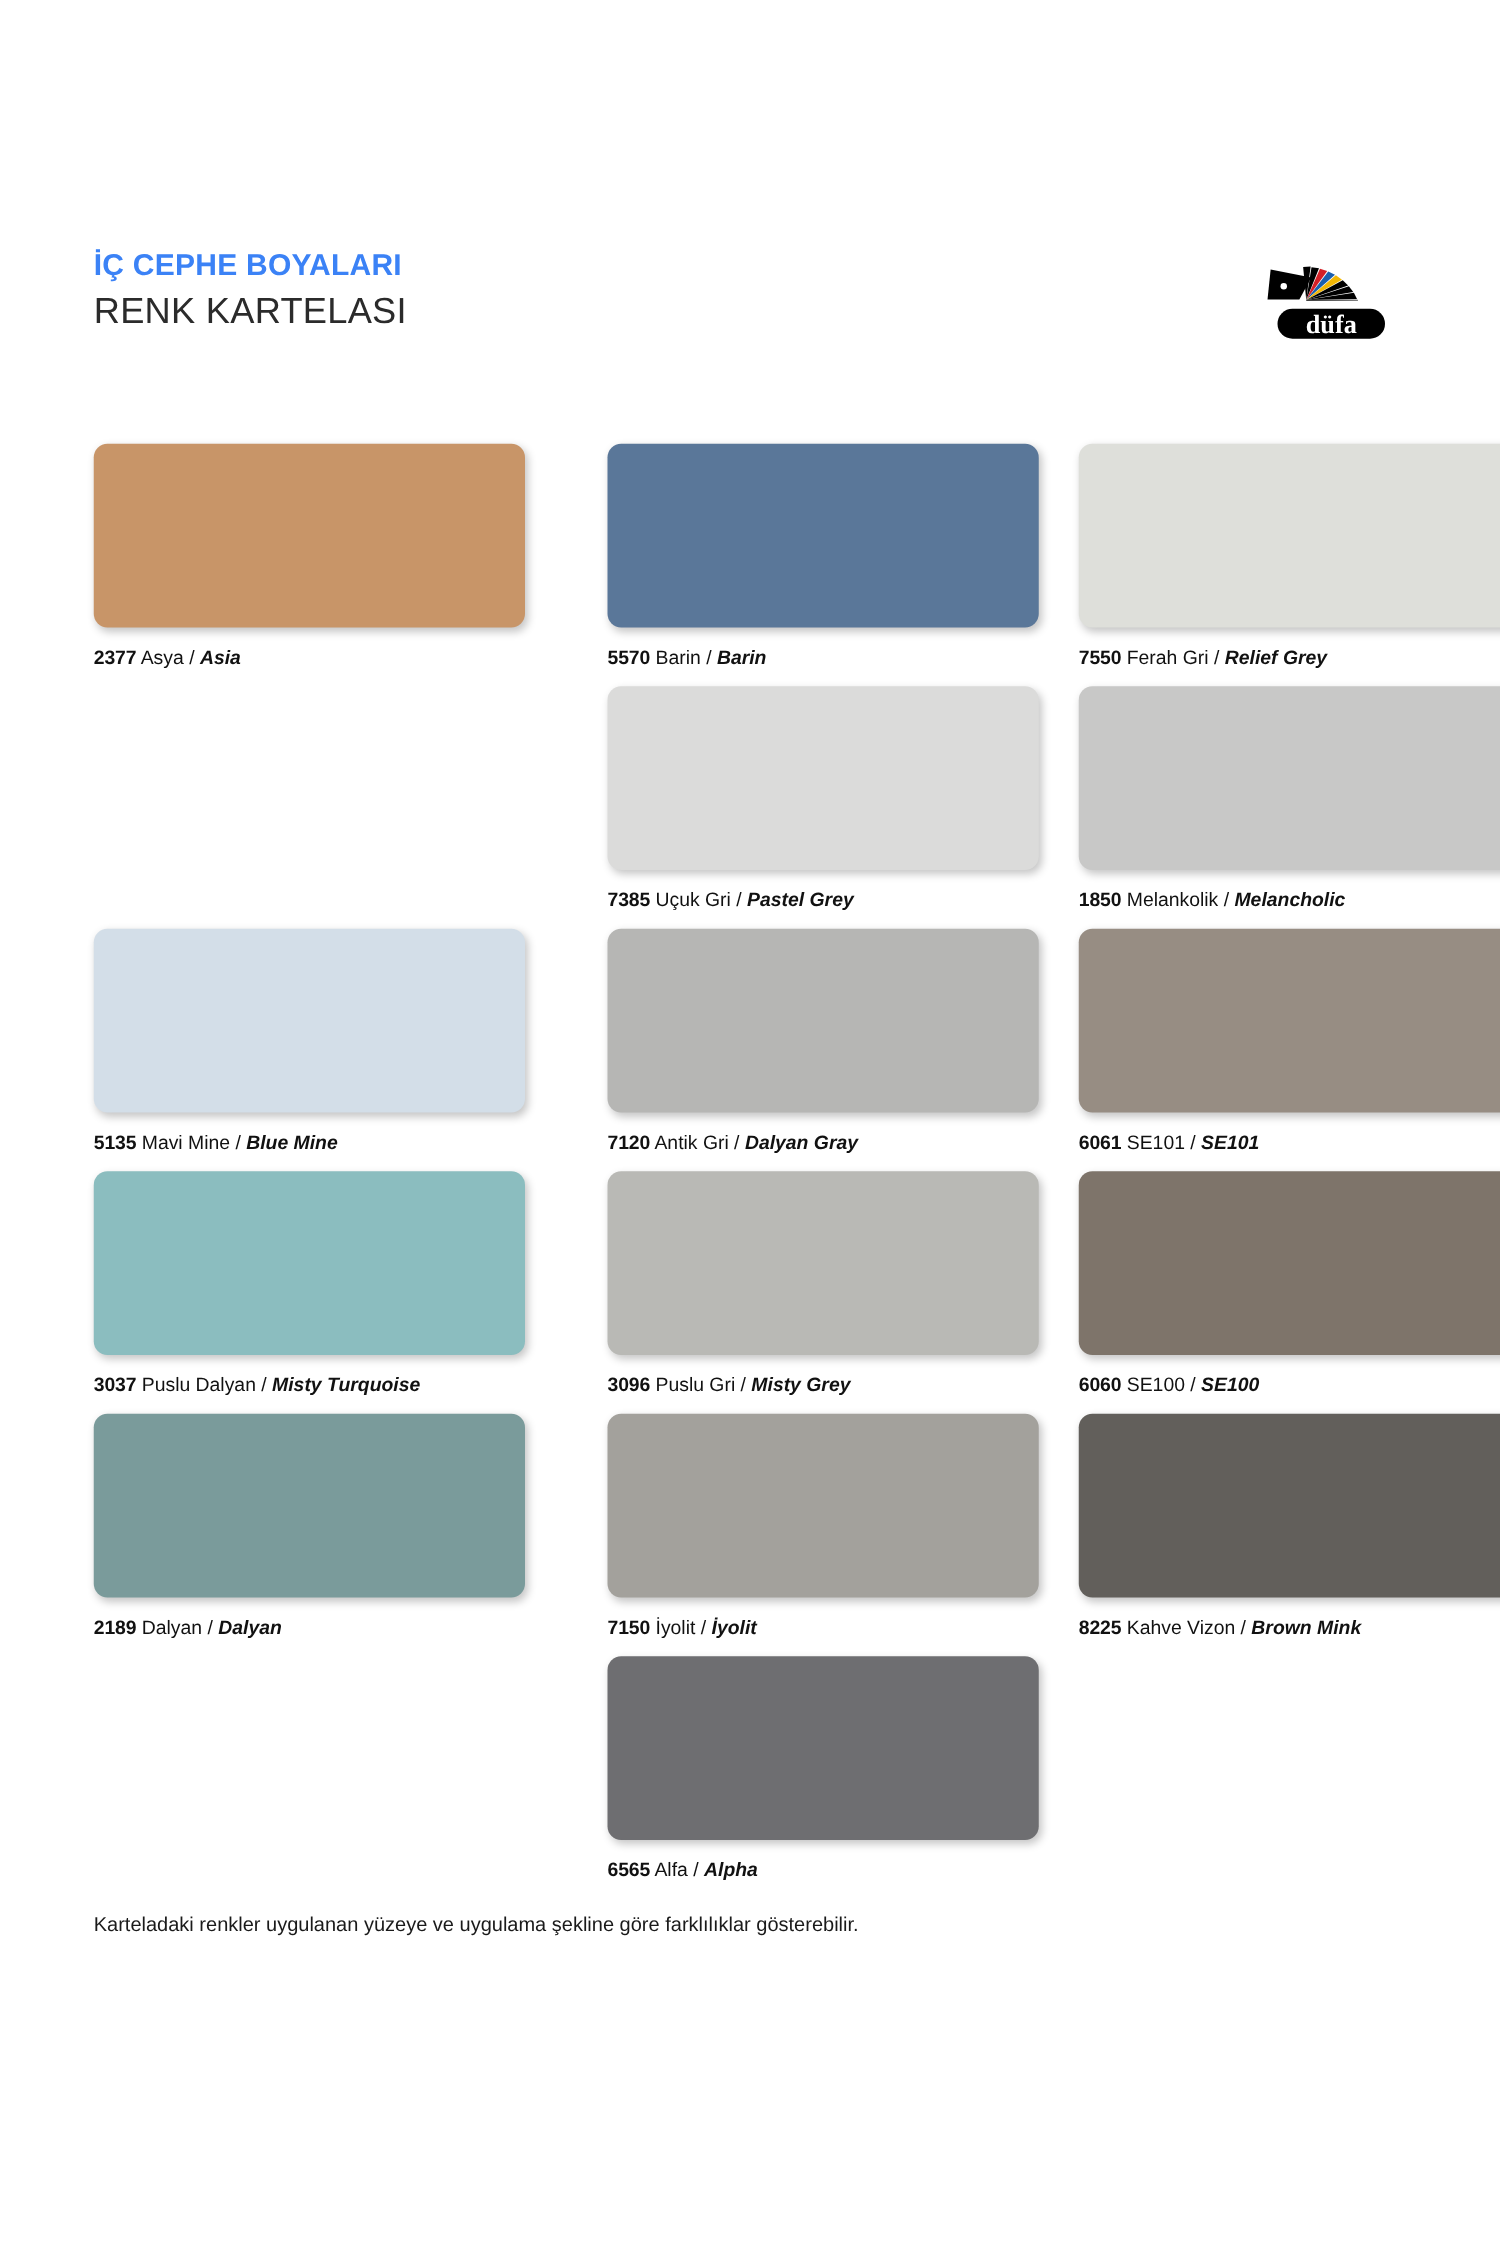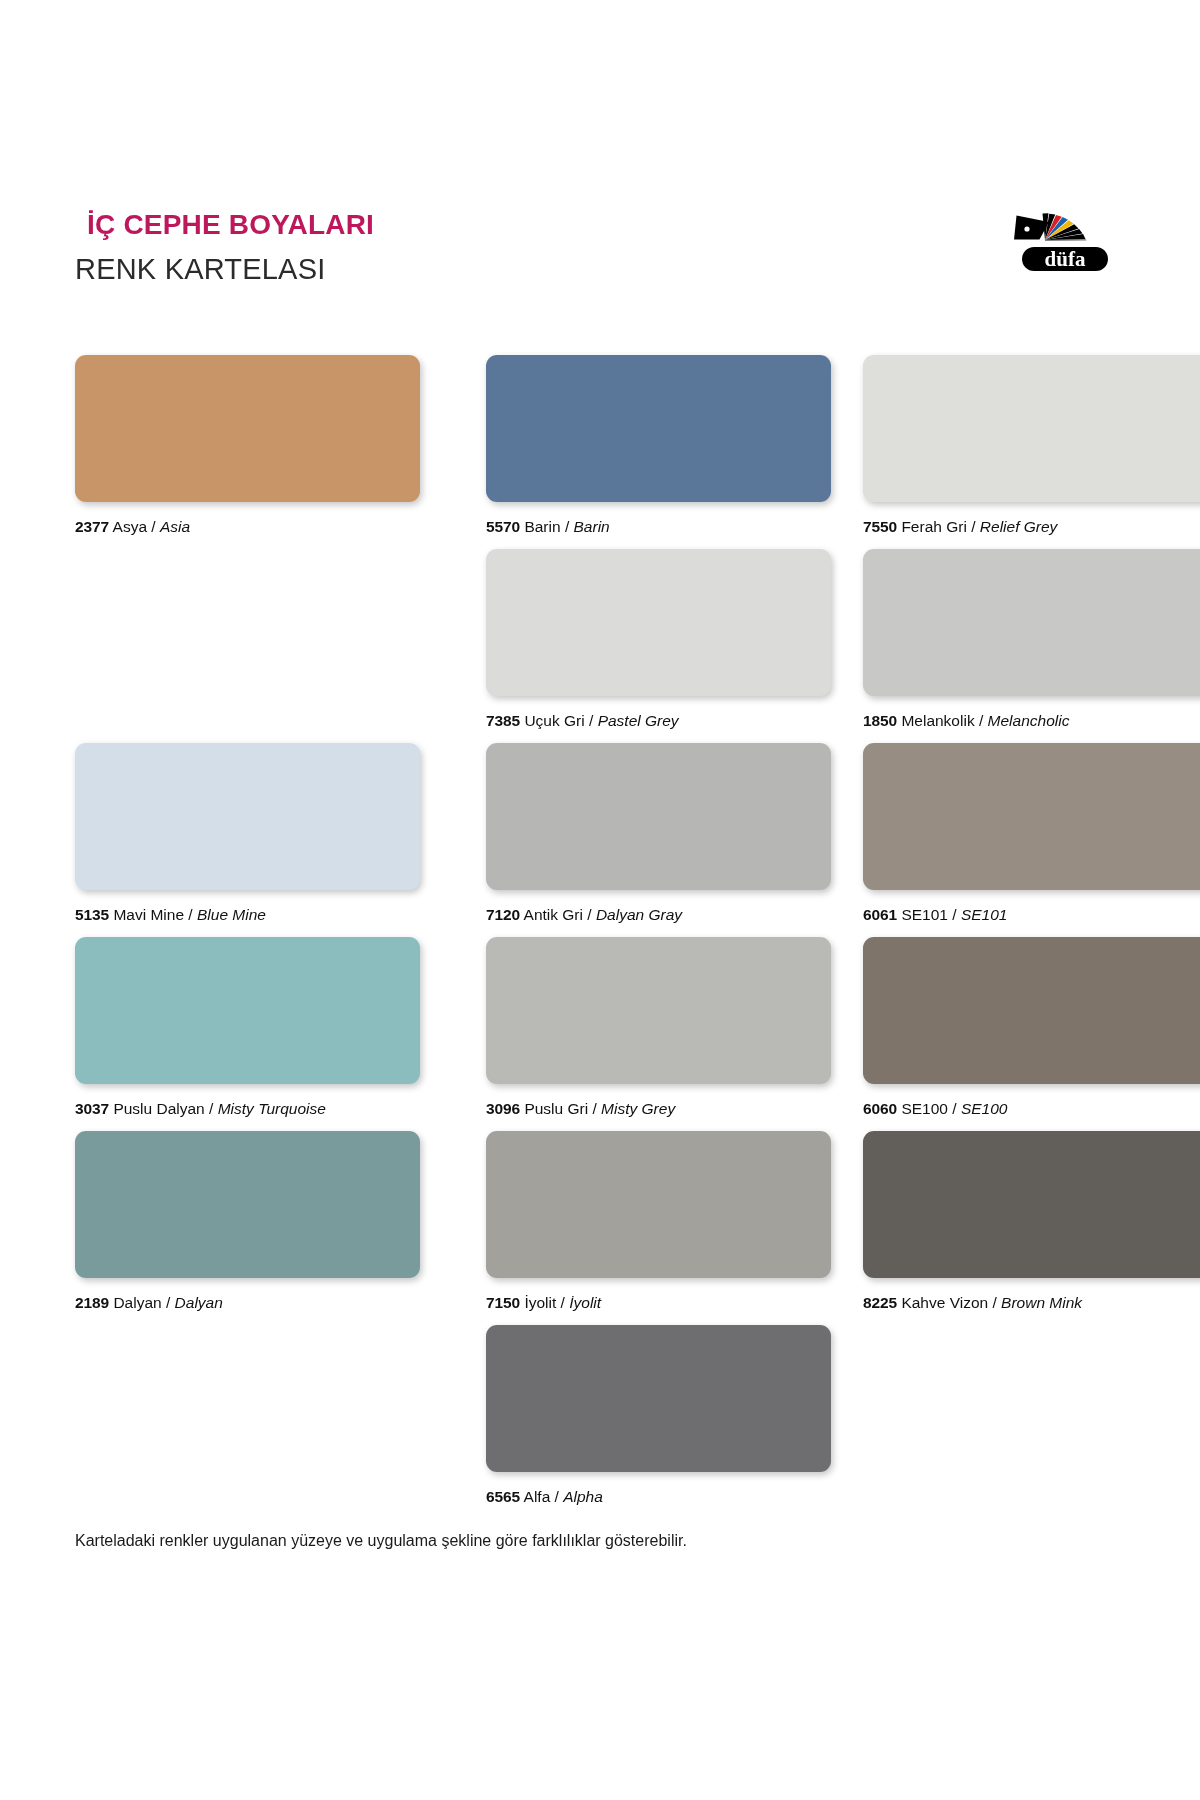--- a/index.html
+++ b/index.html
@@ -33,26 +33,26 @@
     width: 1050px;
     height: 100px;
   }
   .title-block {
     position: absolute;
     left: 0;
     top: 0;
   }
   .main-title {
     font-family: "Liberation Sans", sans-serif;
-    font-size: 28px;
+    font-size: 24px;
     font-weight: bold;
     letter-spacing: 0.2px;
-    color: #be185d;
+    color: #3b82f6;
     line-height: 34px;
-    margin: 12px;
+    margin: 0;
     white-space: nowrap;
   }
   .sub-title {
     font-family: "Liberation Sans", sans-serif;
     font-size: 29px;
     font-weight: normal;
     color: #2b2b2b;
     line-height: 30px;
     margin: 4px 0 0 0;
     letter-spacing: 0.2px;
@@ -112,21 +112,21 @@
     letter-spacing: -0.1px;
   }
   .label .tr {
     font-weight: normal;
   }
   .label .sep {
     font-weight: normal;
   }
   .label .en {
     font-style: italic;
-    font-weight: normal;
+    font-weight: bold;
   }
 
   
   .footer {
     position: absolute;
     left: 75px;
     top: 1532px;
     font-family: "Liberation Sans", sans-serif;
     font-size: 16px;
     color: #1a1a1a;

